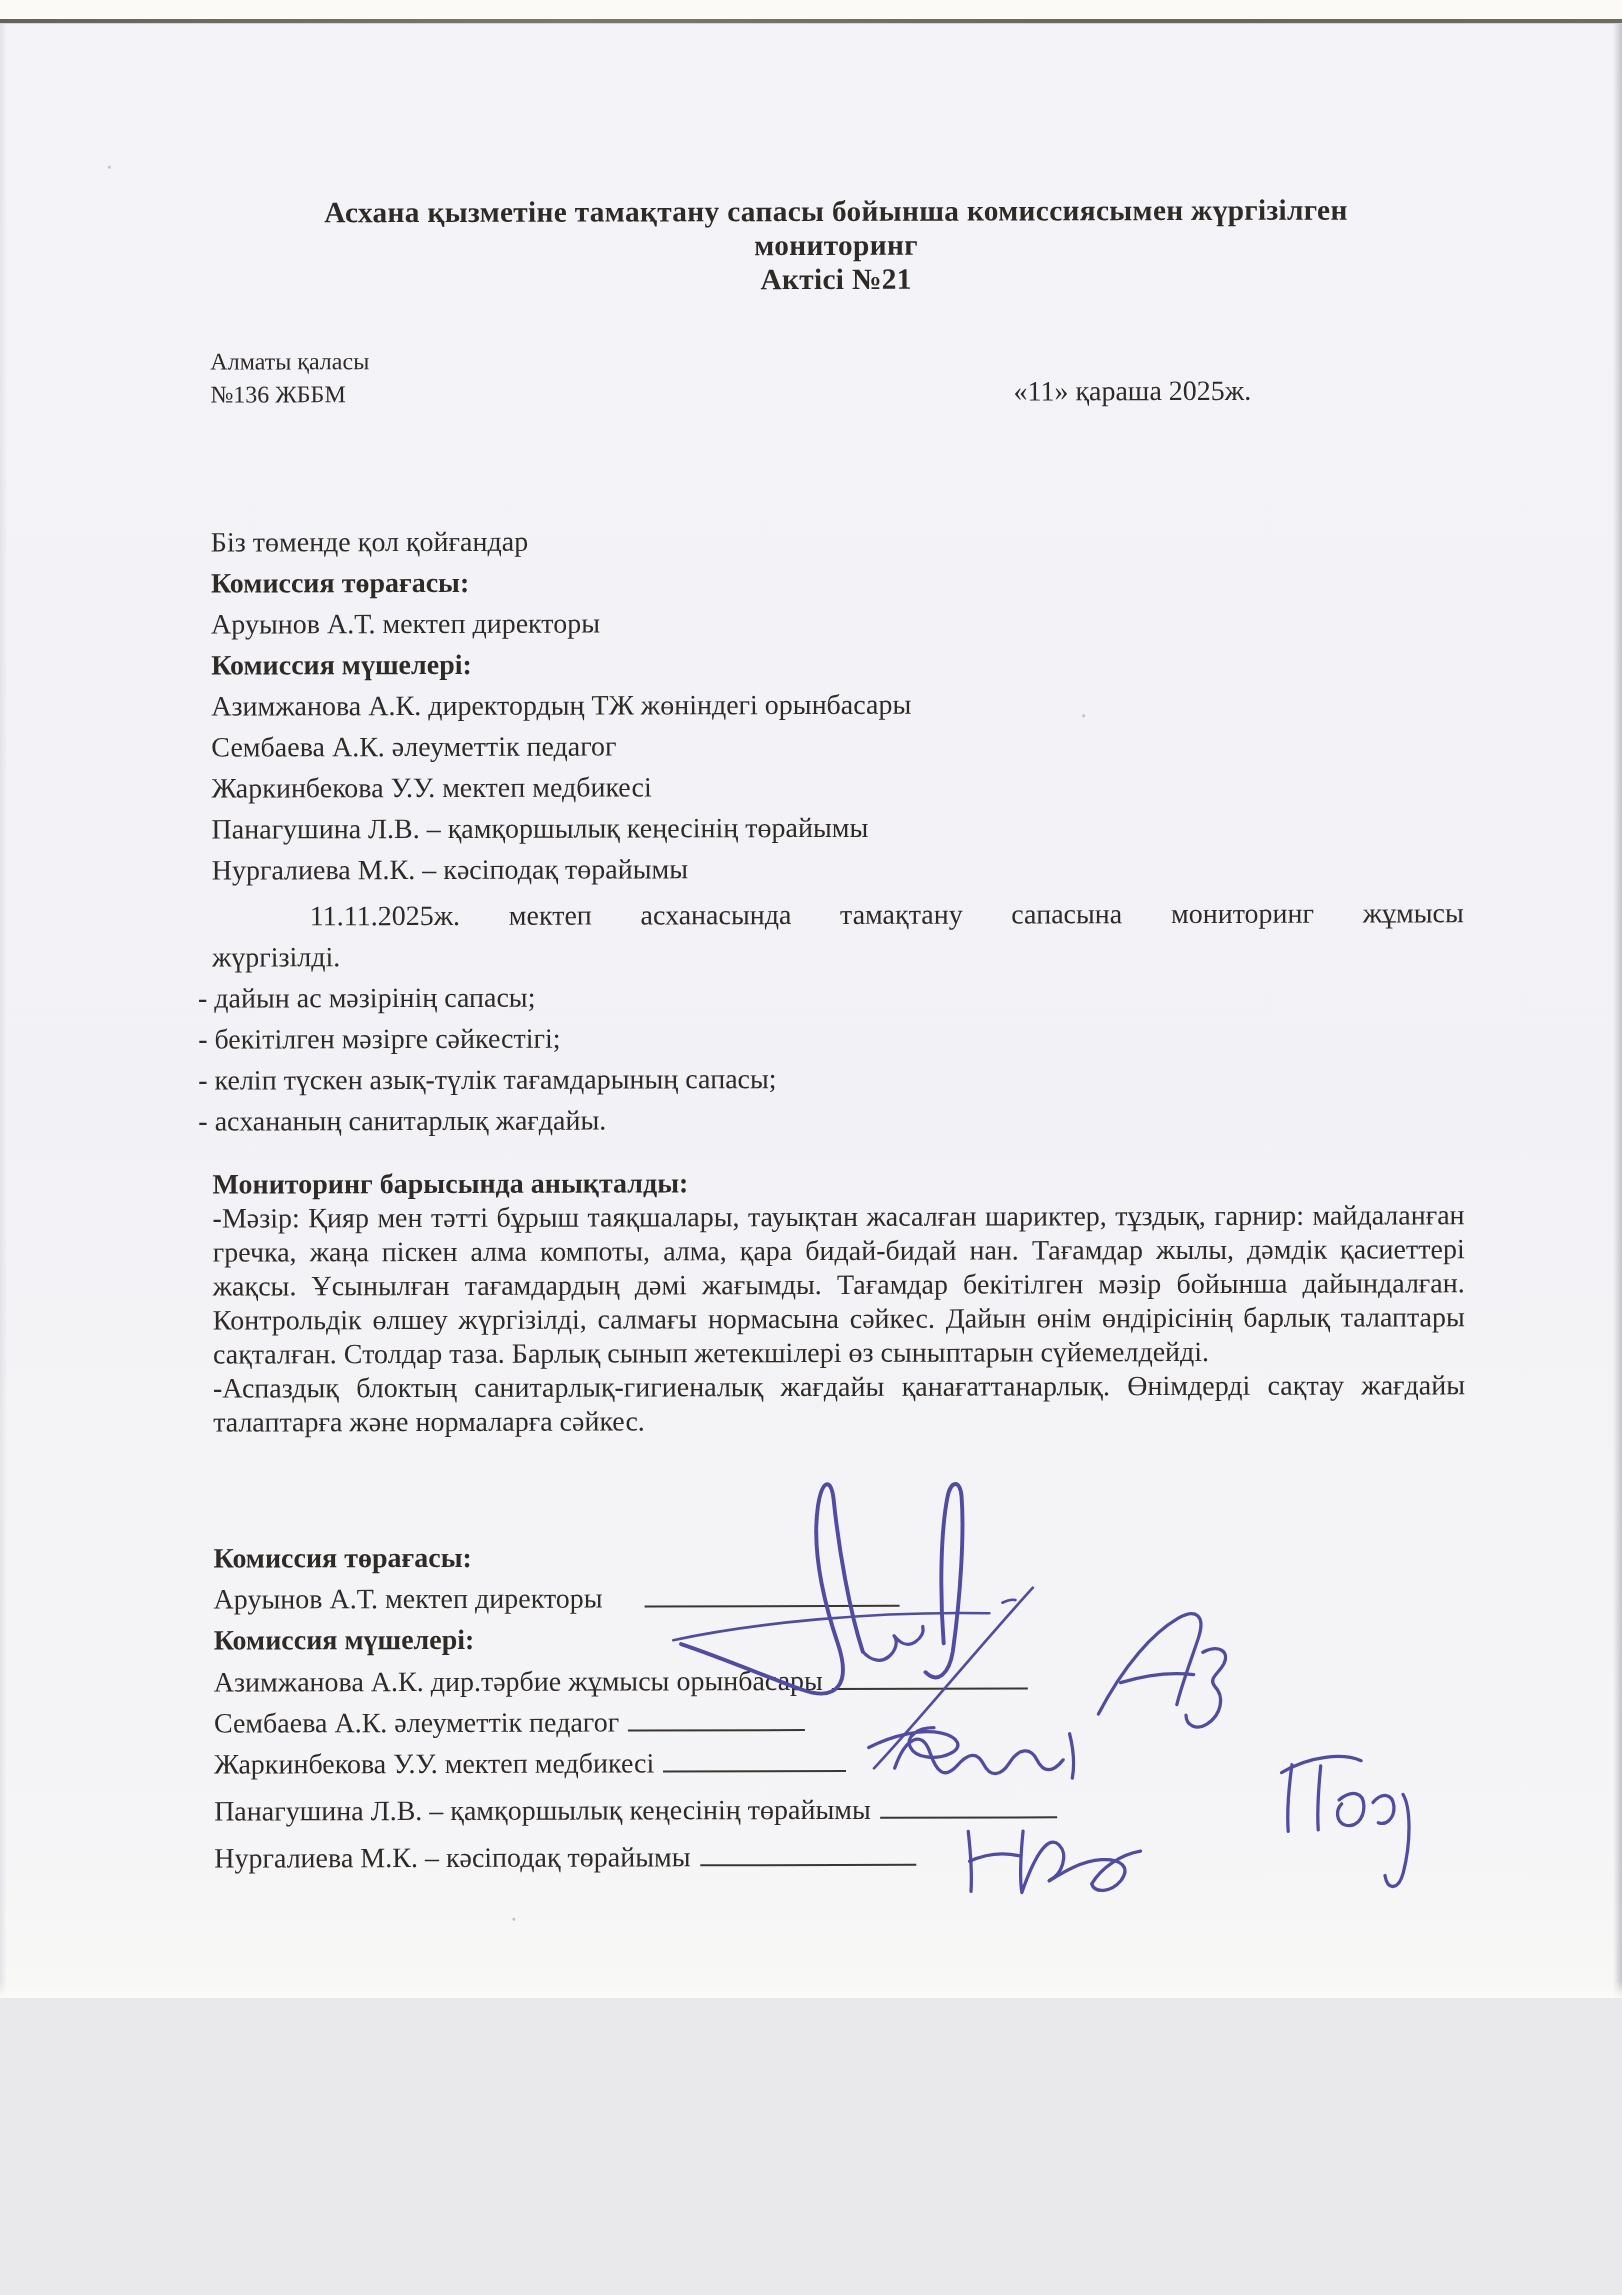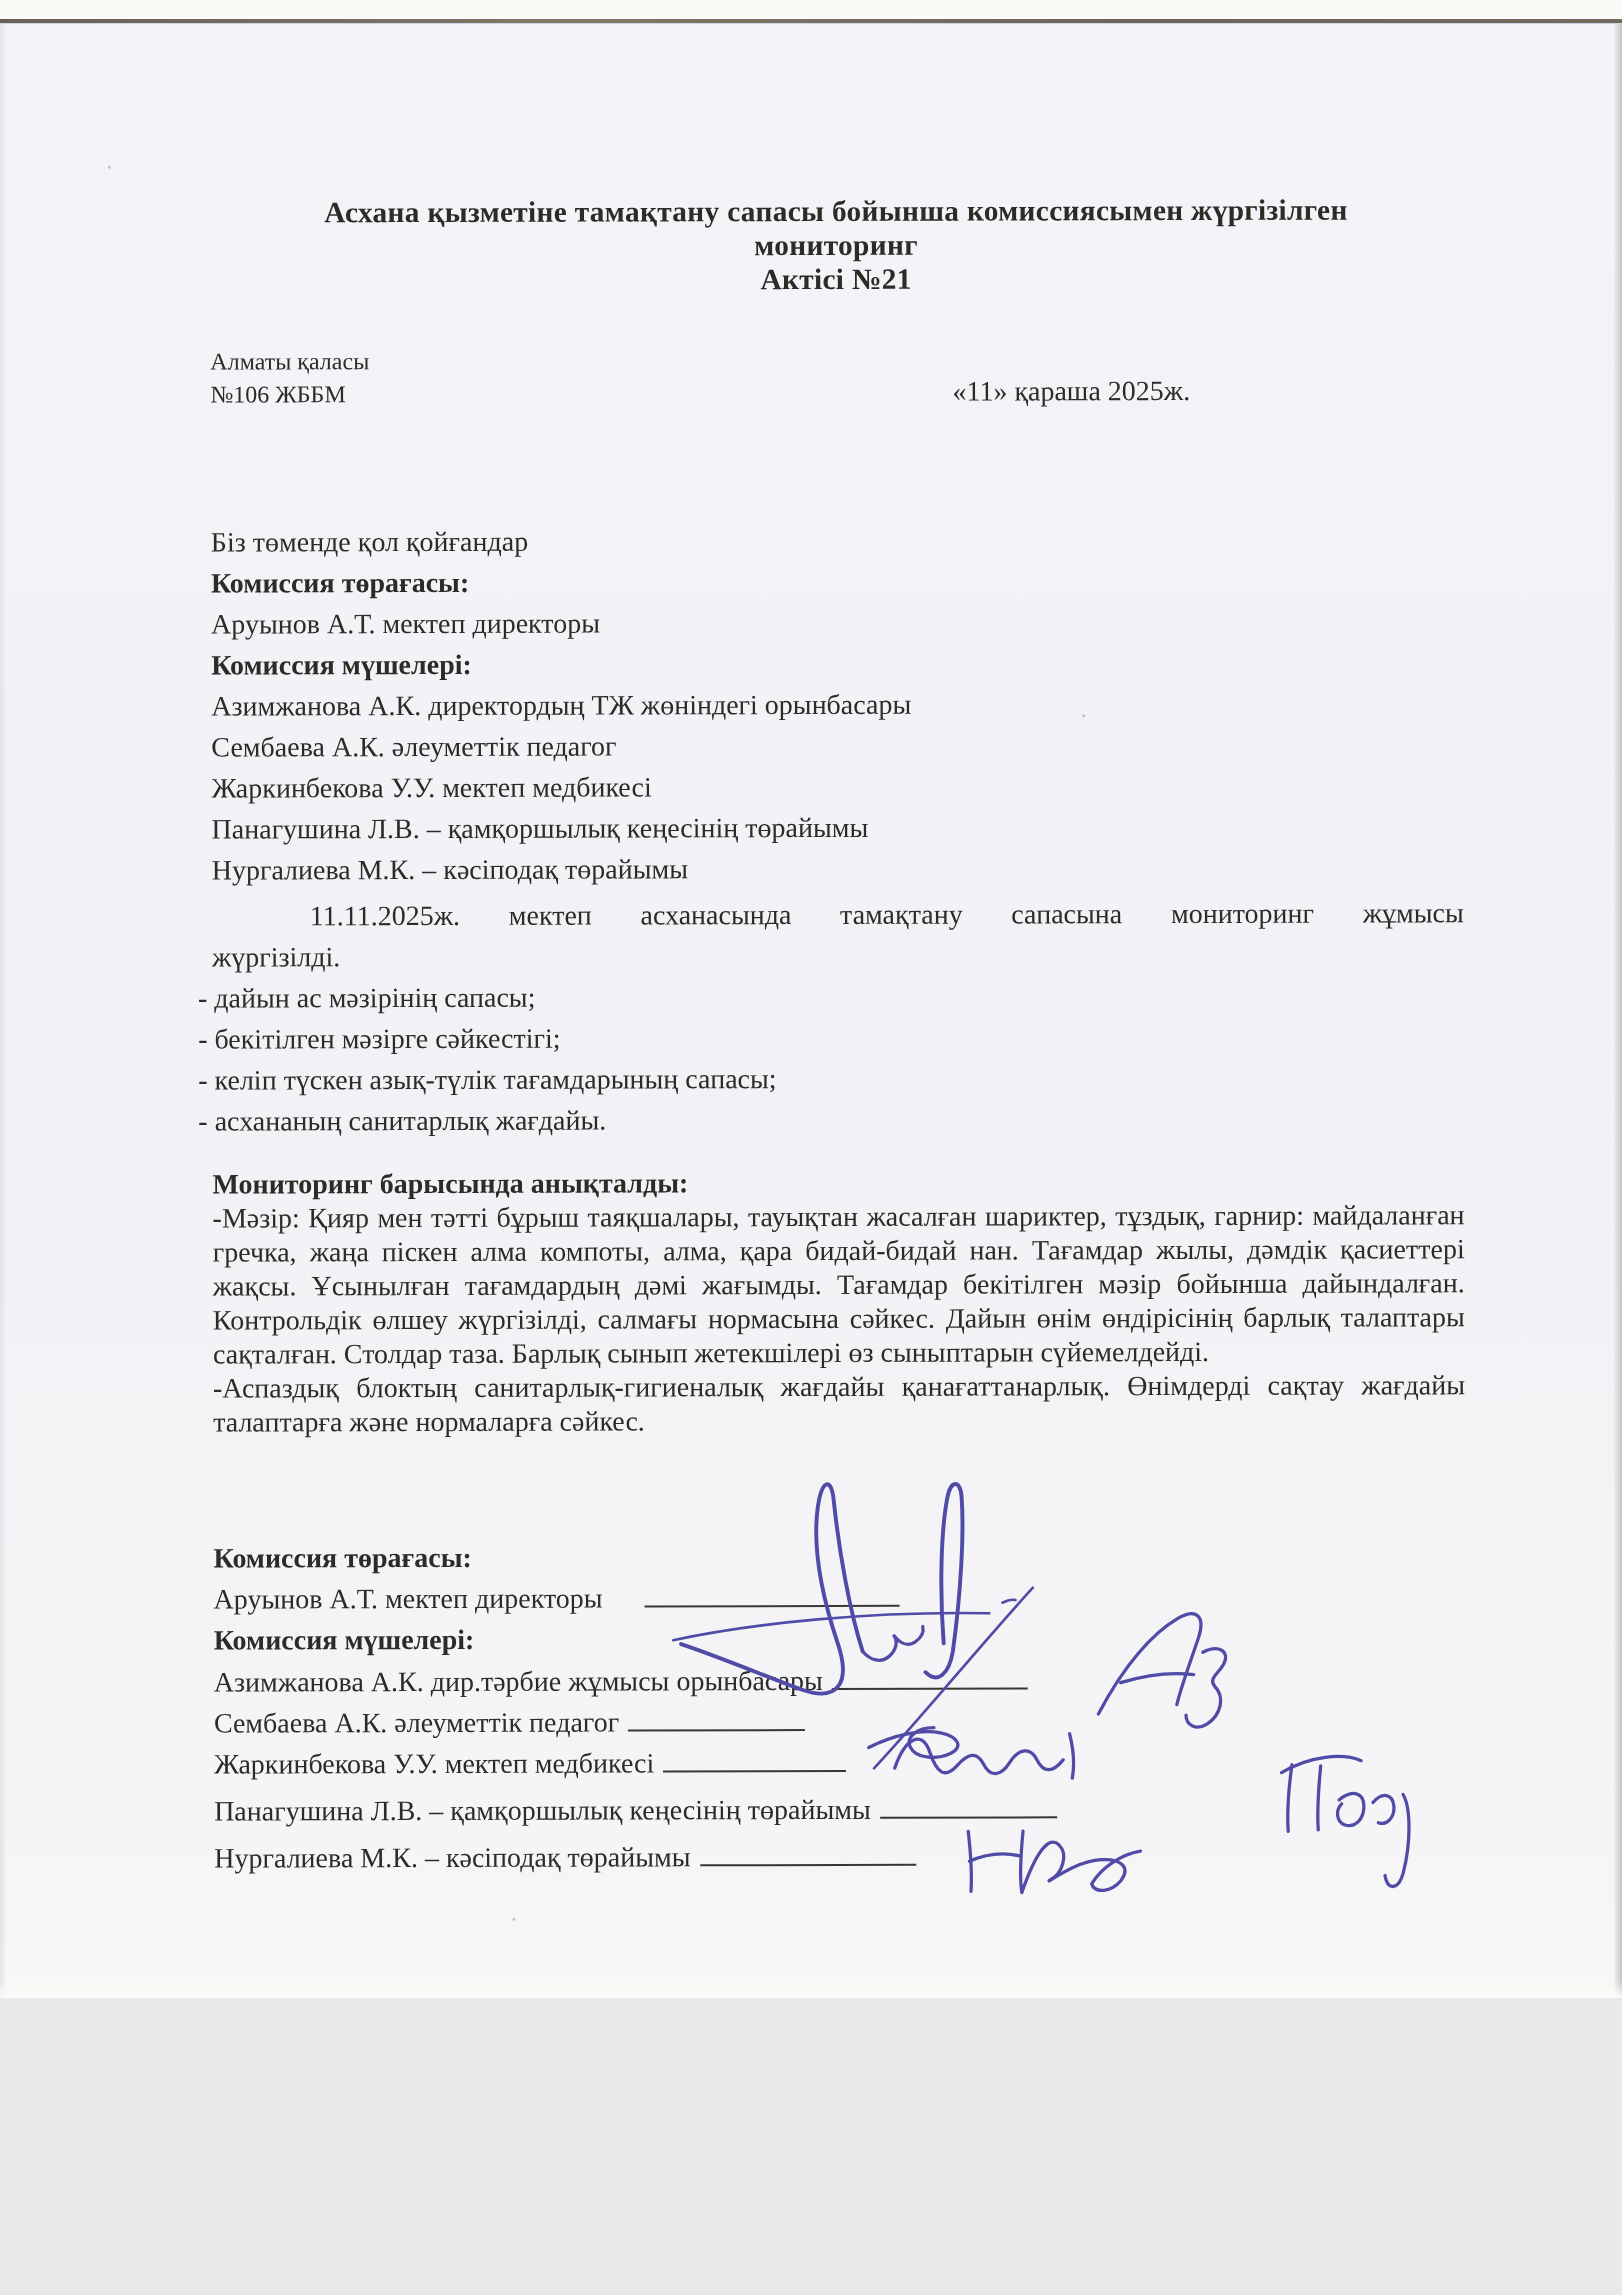--- a/index.html
+++ b/index.html
@@ -15,21 +15,21 @@
   .edge-left{position:absolute;top:23.6px;bottom:0;left:0;width:6.5px;
          background:linear-gradient(90deg,#e3e3e7 0%,rgba(227,227,231,0) 100%);}
   .edge-bottom{position:absolute;left:0;right:0;bottom:0;height:17px;
          background:linear-gradient(0deg,#fbfbf8 0%,rgba(251,251,248,0) 100%);}
   .content{position:absolute;inset:0;transform:rotate(-0.15deg);color:#2e2a26;}
   .abs{position:absolute;}
   .b{font-weight:bold;}
   .title{left:212px;width:1252px;top:194px;text-align:center;font-weight:bold;
          font-size:29.4px;line-height:34px;letter-spacing:0.3px;}
   .hdr{left:212px;top:344px;font-size:24px;line-height:33px;}
-  .date{left:954px;top:376px;font-size:28px;}
+  .date{left:1015px;top:376px;font-size:28px;}
   .pre{left:212px;top:520px;width:1252px;font-size:28px;line-height:41px;}
   .para1{left:212px;top:894px;width:1252px;font-size:28px;line-height:41px;}
   .para1 .l1{text-indent:98px;text-align:justify;text-align-last:justify;}
   .bullets{left:198px;top:976px;width:1269px;font-size:28px;line-height:41px;}
   .findings{left:212px;top:1166px;width:1252px;font-size:28px;line-height:34px;}
   .findings p{margin:0;text-align:justify;}
   .sigrow{font-size:28px;white-space:nowrap;}
   .uline{display:inline-block;border-bottom:2px solid #3a3631;height:19.6px;vertical-align:baseline;}
   .w390{width:255px;margin-left:42px;}
   .w300{width:196px;margin-left:9.2px;}
@@ -54,21 +54,21 @@
   <div class="content">
 
     <div class="abs title">
       <div>Асхана қызметіне тамақтану сапасы бойынша комиссиясымен жүргізілген</div>
       <div>мониторинг</div>
       <div>Актісі №21</div>
     </div>
 
     <div class="abs hdr">
       <div>Алматы қаласы</div>
-      <div>№106 ЖББМ</div>
+      <div>№136 ЖББМ</div>
     </div>
     <div class="abs date">«11» қараша 2025ж.</div>
 
     <div class="abs pre">
       <div>Біз төменде қол қойғандар</div>
       <div class="b">Комиссия төрағасы:</div>
       <div>Аруынов А.Т. мектеп директоры</div>
       <div class="b">Комиссия мүшелері:</div>
       <div>Азимжанова А.К. директордың ТЖ жөніндегі орынбасары</div>
       <div>Сембаева А.К. әлеуметтік педагог</div>

